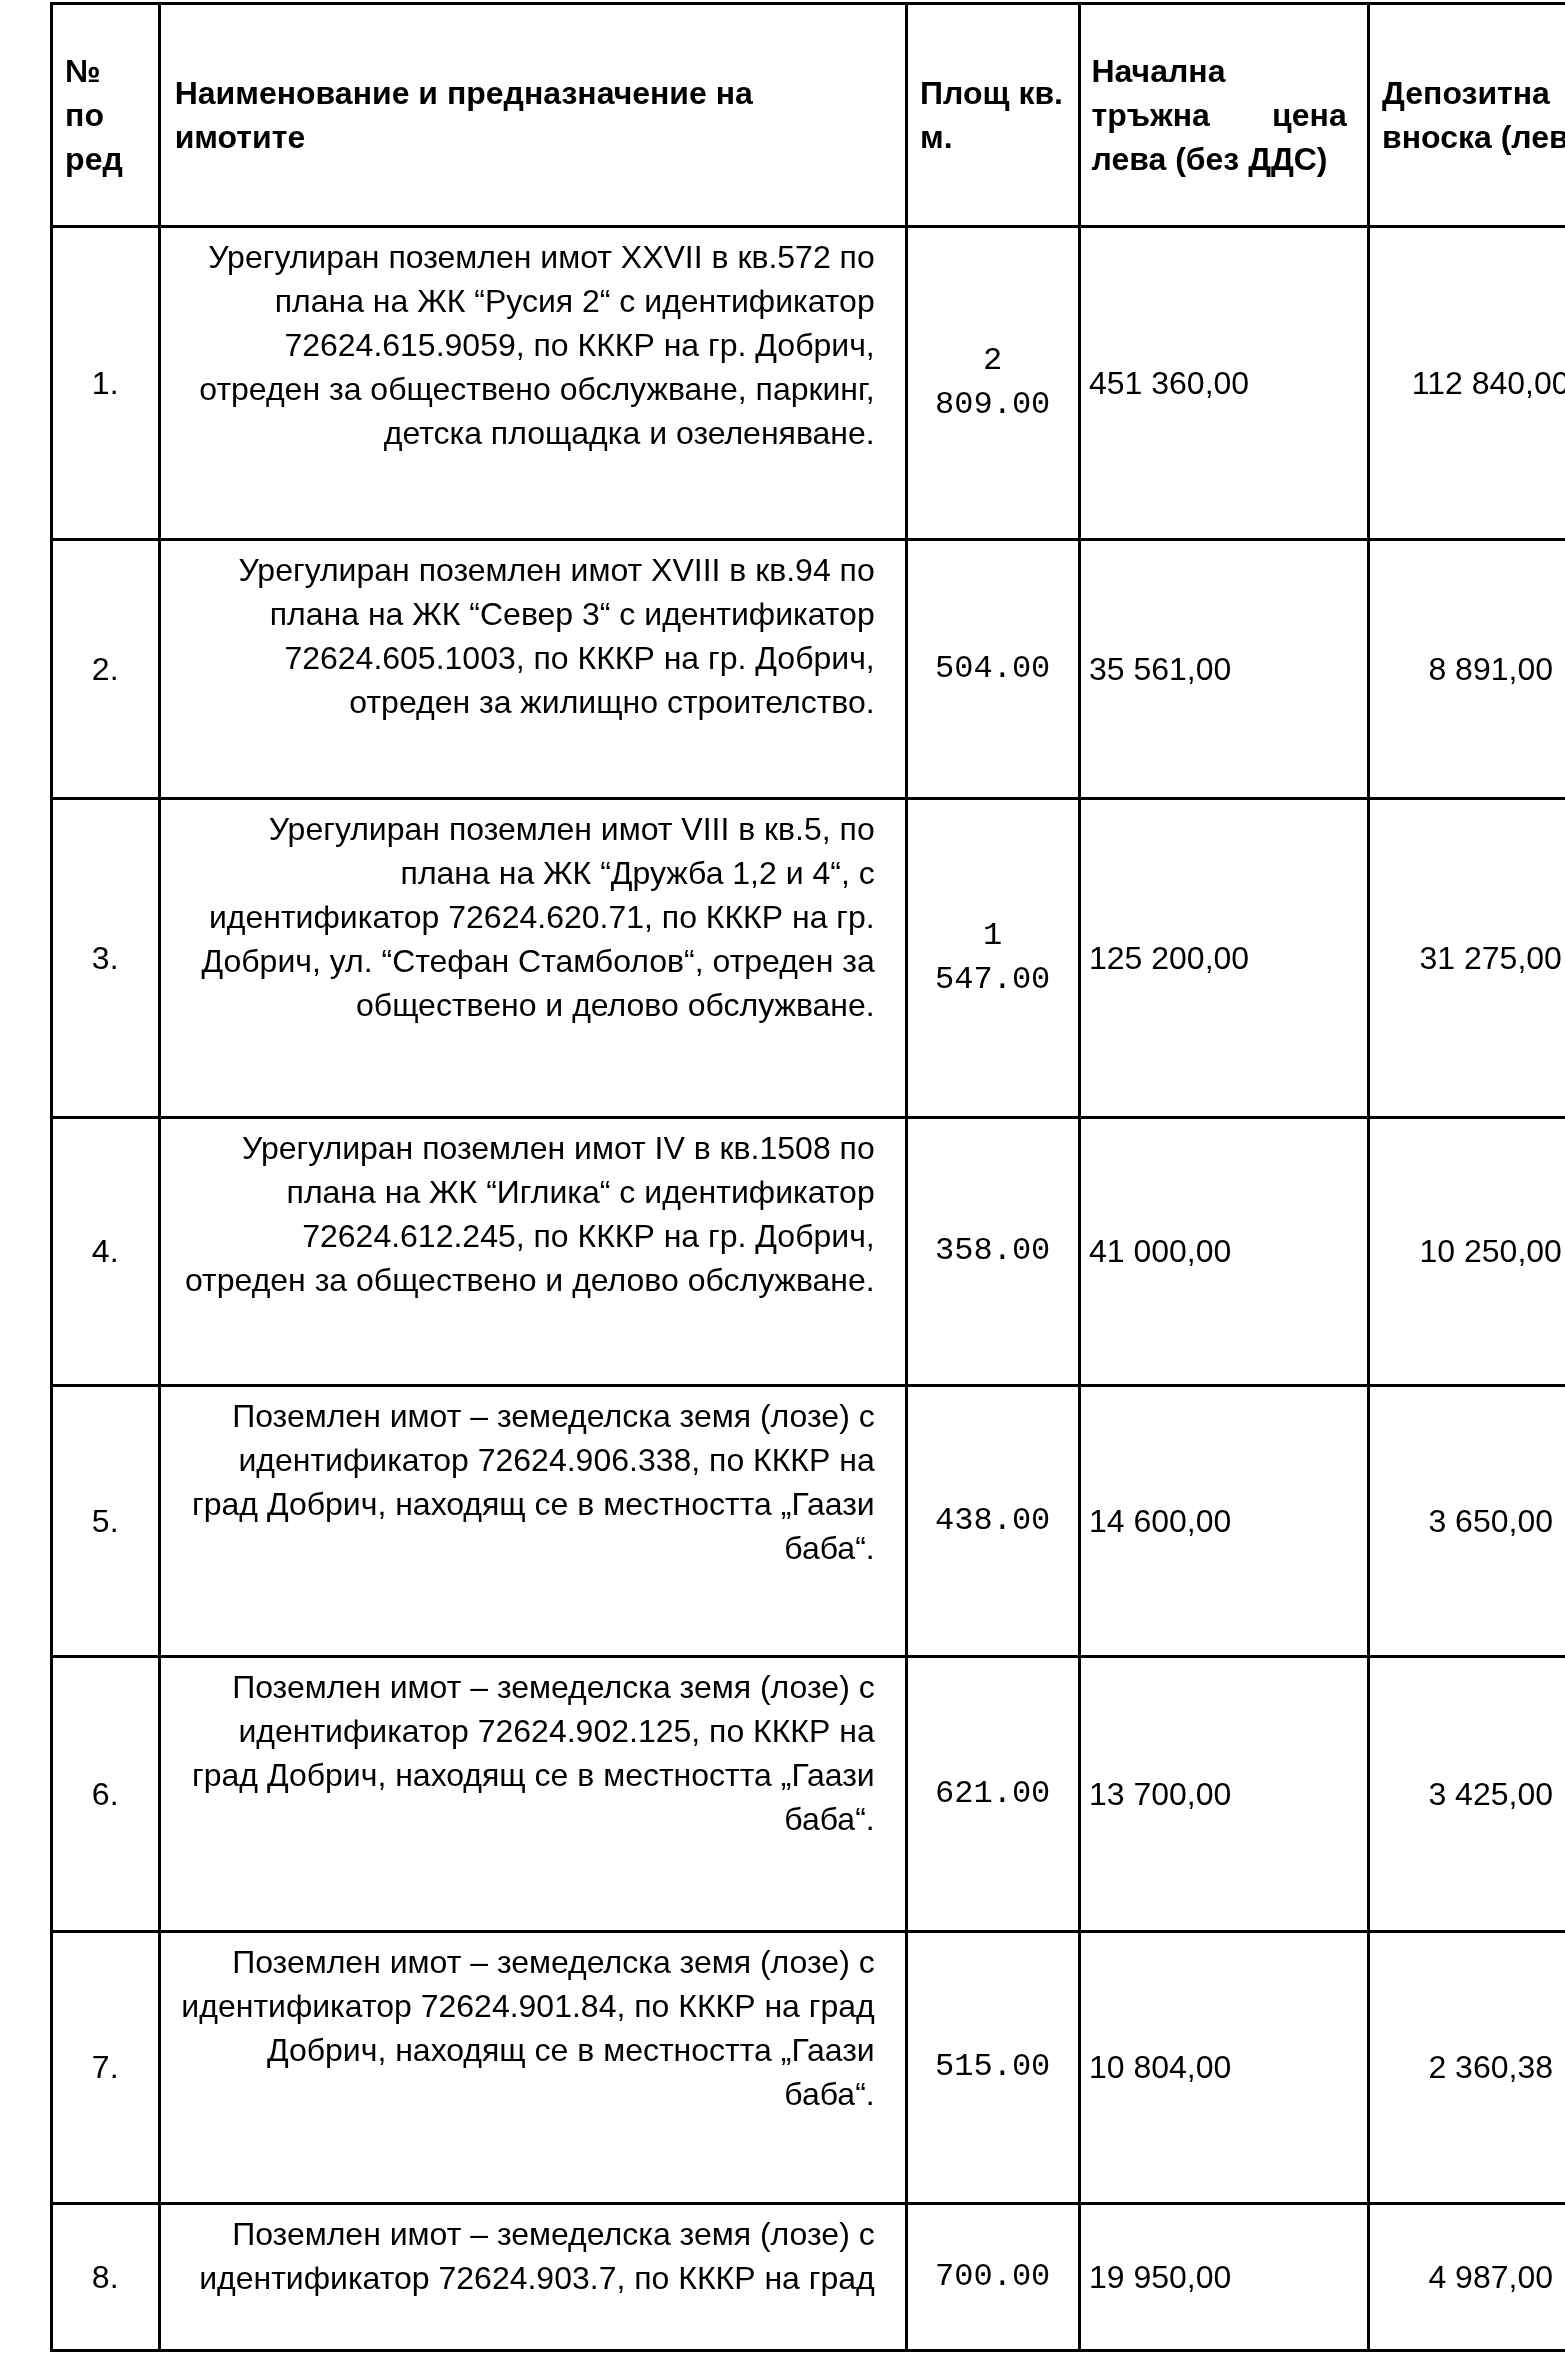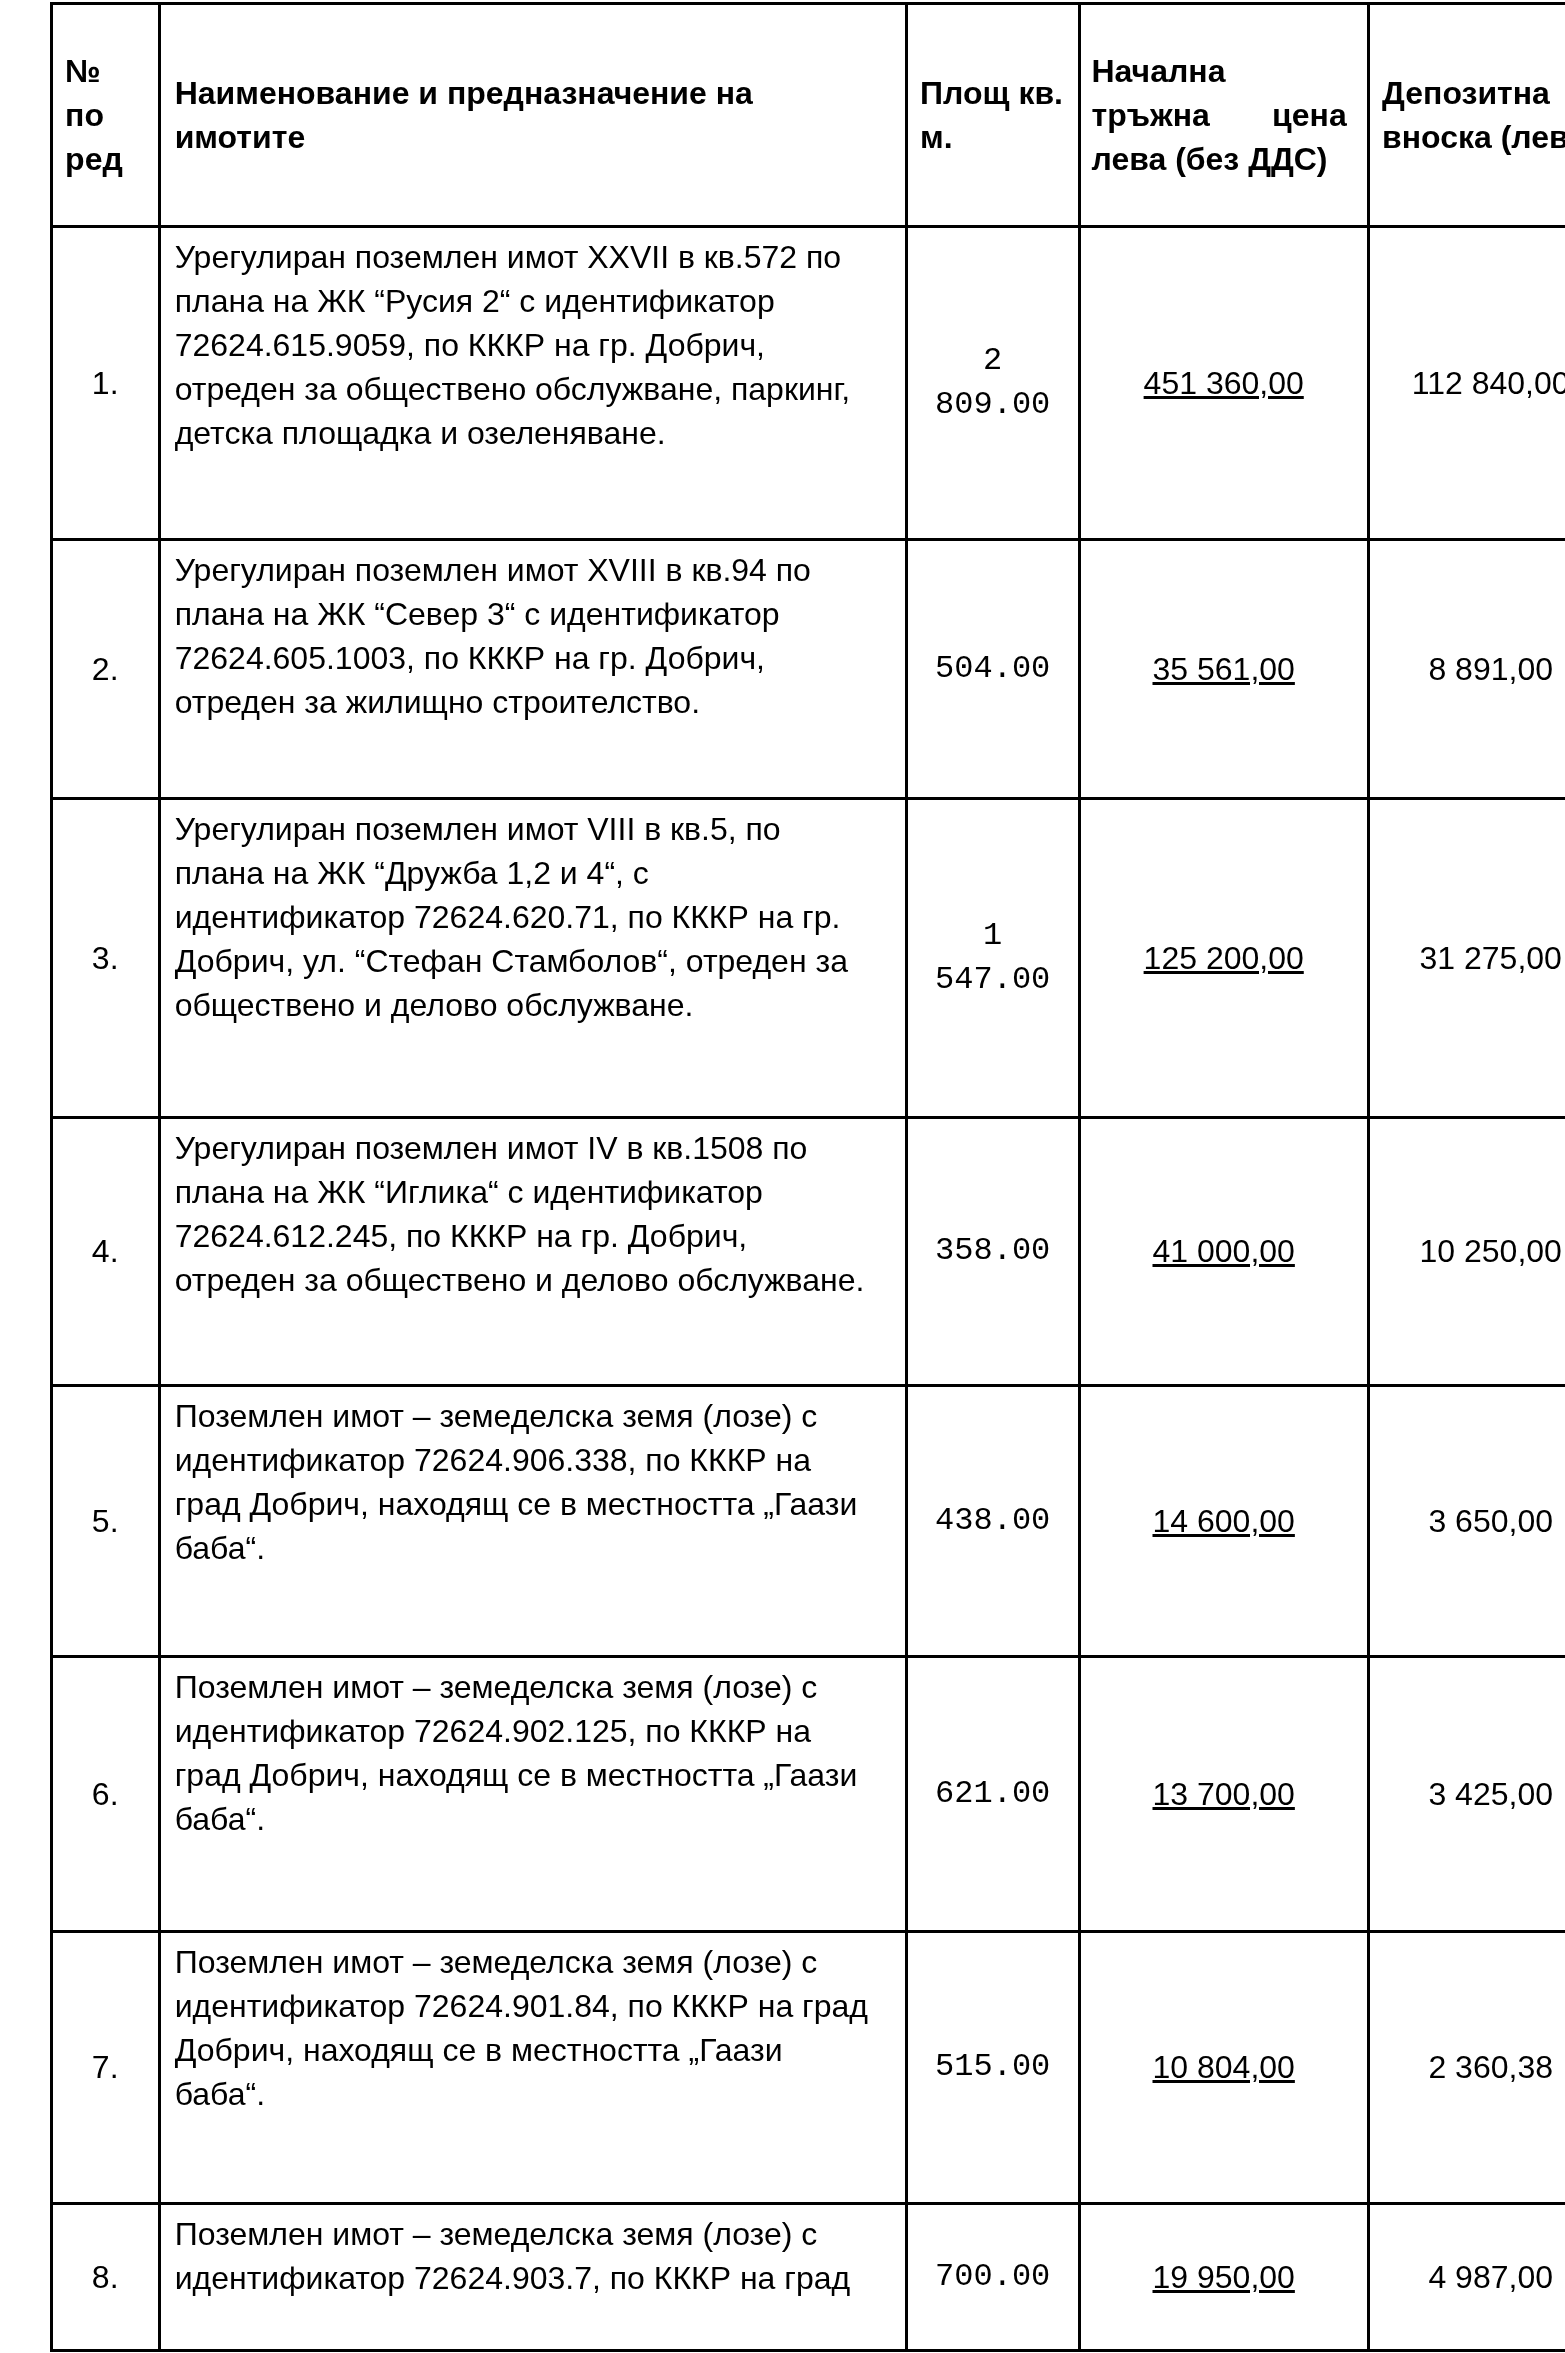--- a/index.html
+++ b/index.html
@@ -41,23 +41,23 @@
     font-weight: bold;
     vertical-align: middle;
     text-align: left;
     padding: 8.3px 10.8px 8.3px 12.4px;
   }
   th.h-name  { padding: 8.3px 18px 8.3px 14px; }
   th.h-price { text-align: justify; padding: 8.3px 20px 8.3px 10.8px; }
 
   
   td.c-num     { text-align: center; vertical-align: middle; padding: 6.6px 5px; }
-  td.c-name    { text-align: left;   vertical-align: top;    padding: 7.5px 30px 7.5px 14px; }
+  td.c-name    { text-align: right;   vertical-align: top;    padding: 7.5px 30px 7.5px 14px; }
   td.c-area    { text-align: center; vertical-align: middle; padding: 6.6px 10.8px; font-family: Liberation Mono, monospace; }
-  td.c-price   { text-align: center; vertical-align: middle; padding: 6.6px 8.3px; text-decoration: underline; }
+  td.c-price   { vertical-align: middle; padding: 6.6px 8.3px; }
   td.c-deposit { text-align: center; vertical-align: middle; padding: 6.6px 8.3px; }
 
   
   tbody tr:nth-child(1) { height: 313px; }
   tbody tr:nth-child(2) { height: 259px; }
   tbody tr:nth-child(3) { height: 319px; }
   tbody tr:nth-child(4) { height: 268px; }
   tbody tr:nth-child(5) { height: 271px; }
   tbody tr:nth-child(6) { height: 275px; }
   tbody tr:nth-child(7) { height: 272px; }

